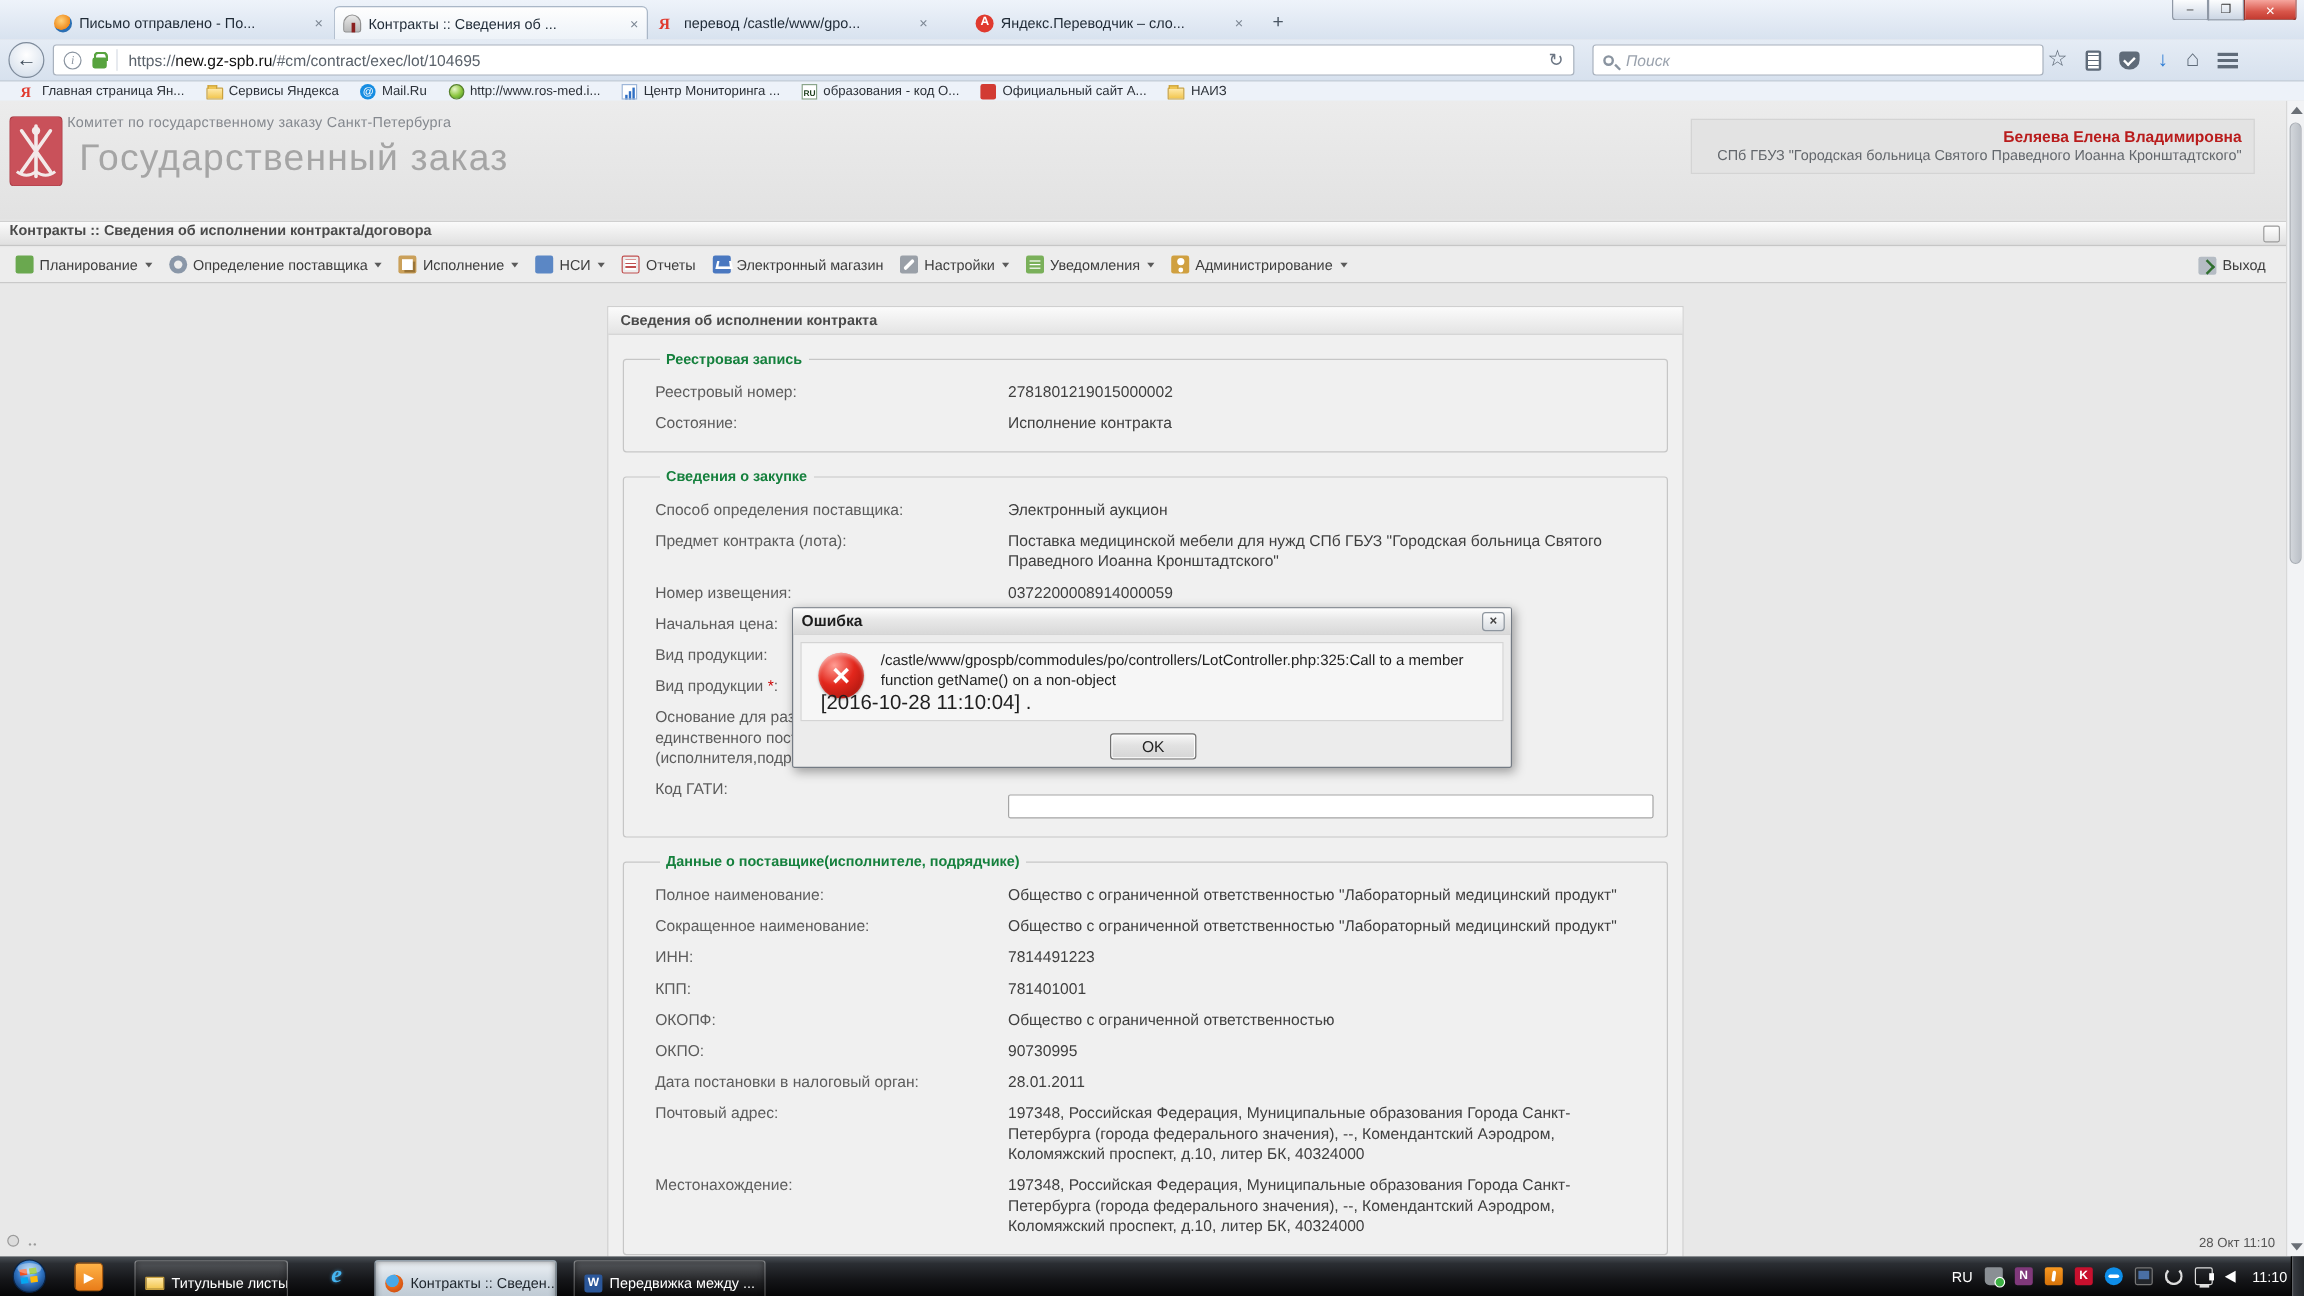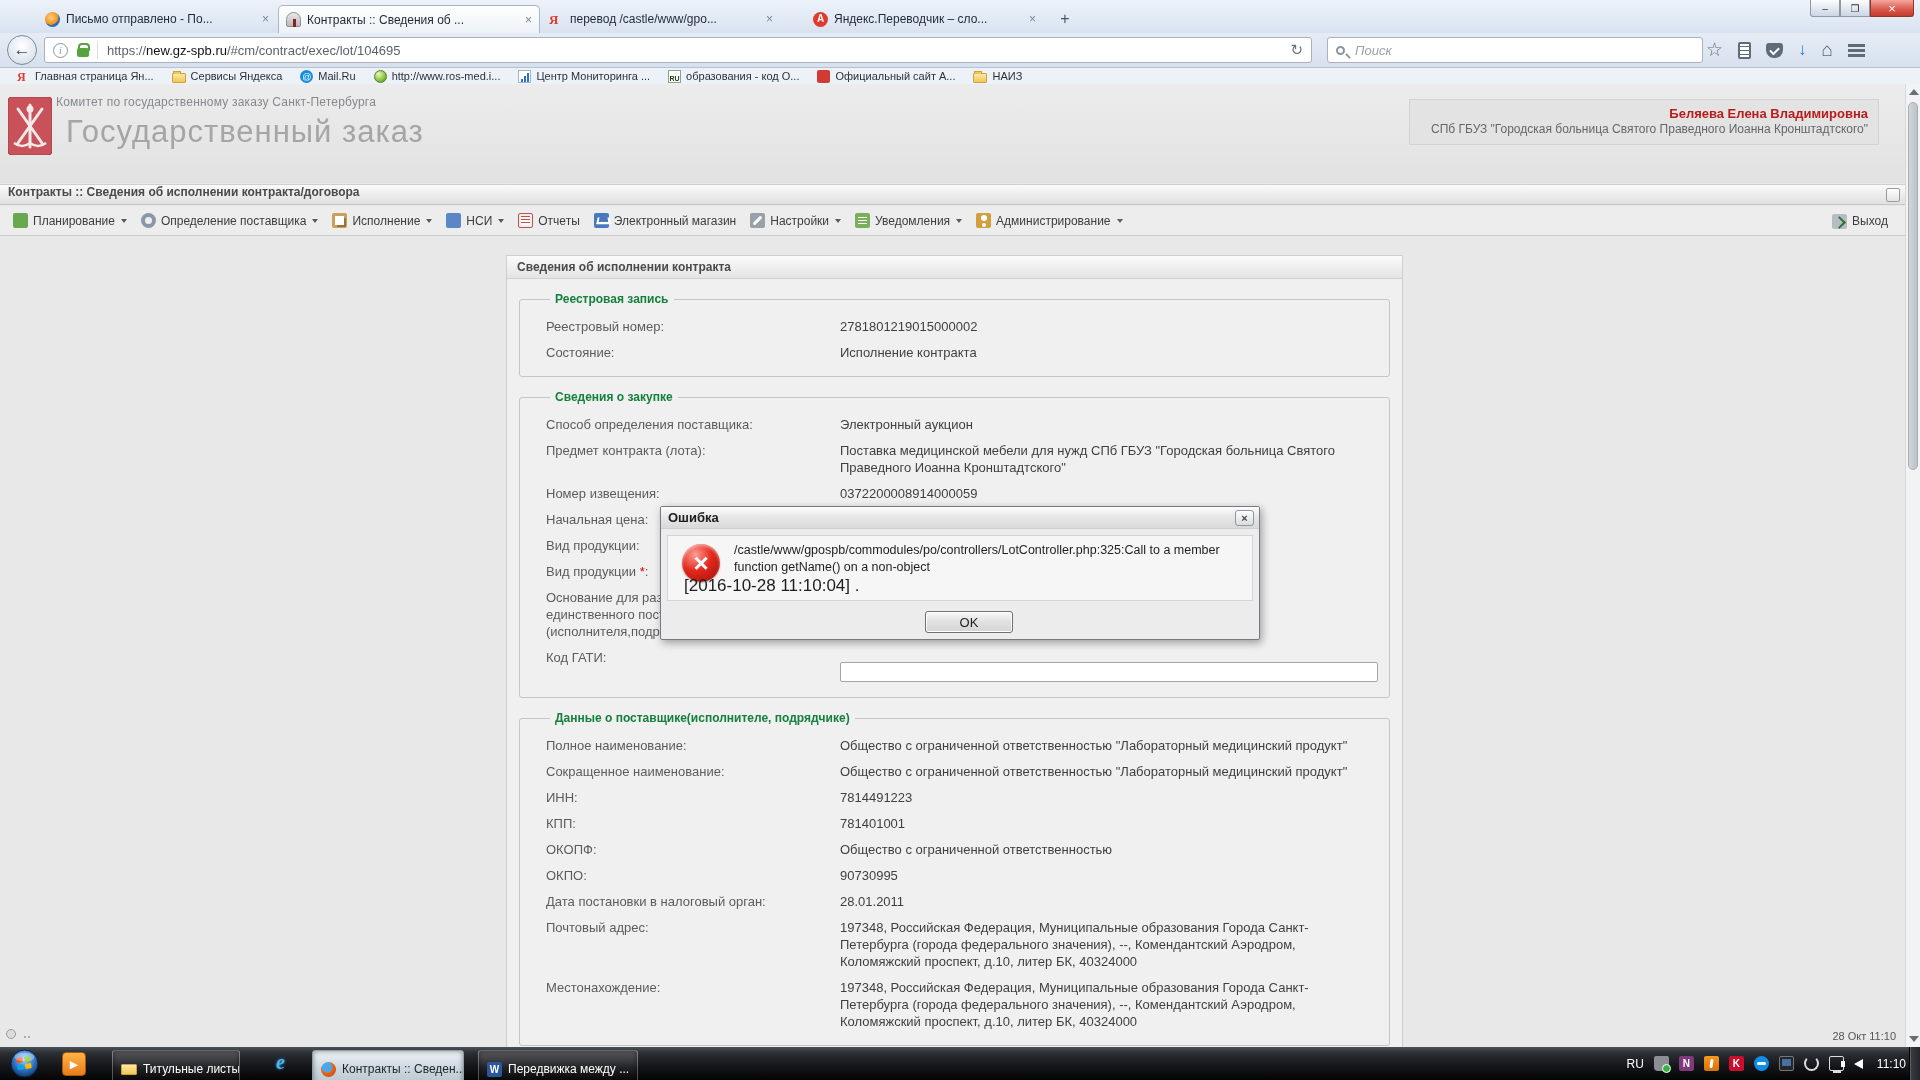--- a/index.html
+++ b/index.html
@@ -175,21 +175,21 @@
   .dlg-close{margin-left:auto;width:19px;height:16px;border:1px solid #8e969f;border-radius:3px;
              background:linear-gradient(#fefefe,#d9dde2);font-size:11px;color:#444;display:flex;align-items:center;
              justify-content:center;font-weight:bold;}
   .dlg-msgbox{position:absolute;left:6px;top:28px;right:6px;height:66px;background:#f6f6f6;border:1px solid #d4d4d4;}
   .err-icon{position:absolute;left:14px;top:8px;width:38px;height:38px;border-radius:50%;color:#fff;
             background:radial-gradient(circle at 35% 28%,#ff9d94,#e3271c 45%,#9e120b 95%);
             box-shadow:inset 0 2px 3px rgba(255,255,255,.5),0 1px 2px rgba(0,0,0,.3);
             display:flex;align-items:center;justify-content:center;font-size:26px;font-weight:bold;line-height:1;}
   .err-msg{position:absolute;left:66px;top:6px;width:522px;font-size:12.5px;color:#1e1e1e;line-height:17px;}
   .err-ts{position:absolute;left:16px;top:40px;font-size:17px;color:#1e1e1e;}
-  .dlg-ok{position:absolute;left:264px;top:104px;width:88px;height:22px;border:1px solid #707070;border-radius:3px;
+  .dlg-ok{position:absolute;left:264px;top:104px;width:72px;height:22px;border:1px solid #707070;border-radius:3px;
           background:linear-gradient(#f8f8f8,#e2e2e2 45%,#d5d5d5);box-shadow:inset 0 0 0 1px #fff;font-size:13px;
           color:#222;font-family:inherit;}
 
   .page-clock{position:absolute;right:24px;bottom:5px;font-size:11px;color:#555;}
   .status-dot{position:absolute;left:6px;bottom:8px;width:10px;height:10px;border:1px solid #9a9a9a;
               border-radius:50%;background:#dcdcdc;box-shadow:14px 3px 0 -4px #9a9a9a,18px 3px 0 -4px #9a9a9a;}
 
   
   .taskbar{position:absolute;bottom:0;left:0;right:0;height:33px;
            background:linear-gradient(#4b5157,#2b2e33 18%,#141518 60%,#050506);}

